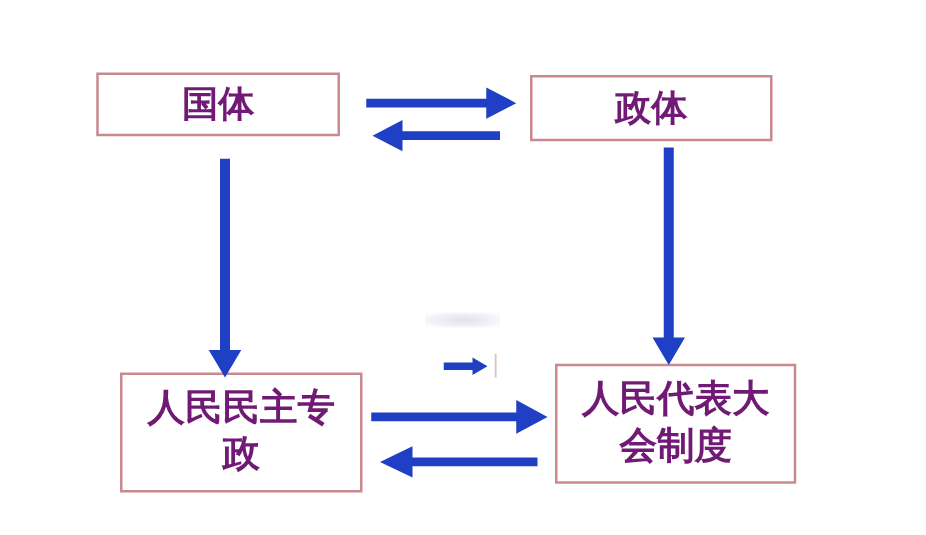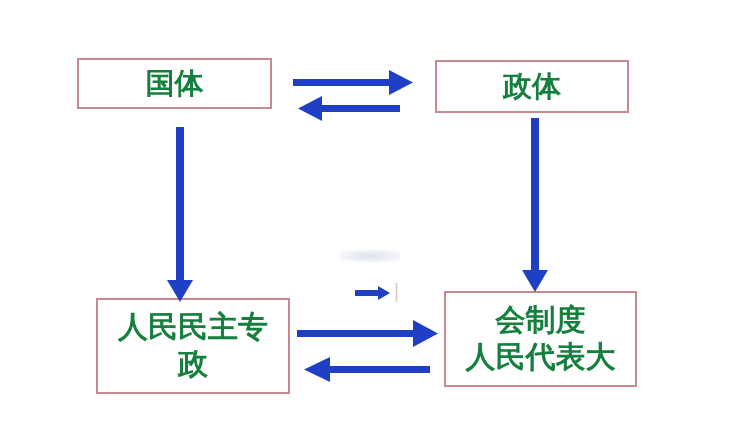--- a/index.html
+++ b/index.html
@@ -1,23 +1,23 @@
 <!DOCTYPE html>
 <html><head>
 <meta charset="utf-8">
 <style>
   html, body { margin: 0; padding: 0; }
   body { width: 741px; height: 428px; background: #ffffff; position: relative; overflow: hidden;
          font-family: "DejaVu Sans", sans-serif; }
   .box { position: absolute; box-sizing: border-box; border: 2px solid #c98a8f; background: #fff;
          display: flex; align-items: center; justify-content: center; text-align: center;
-         color: #15803d; font-weight: bold; line-height: 1.22; }
+         color: #701a75; font-weight: bold; line-height: 1.22; }
   .box span { display: block; }
   #b-guoti { left: 77px; top: 58px; width: 195px; height: 51px; font-size: 29px; }
-  #b-zhengti { left: 435px; top: 60px; width: 194px; height: 53px; font-size: 29px; }
+  #b-zhengti { left: 424px; top: 60px; width: 194px; height: 53px; font-size: 29px; }
   #b-rmmzzz { left: 96px; top: 298px; width: 194px; height: 96px; font-size: 30px; padding: 0 4px; }
   #b-rmdbdh { left: 444px; top: 291px; width: 193px; height: 96px; font-size: 30px; padding: 0 4px; }
   svg.arrows { position: absolute; left: 0; top: 0; width: 741px; height: 428px; pointer-events: none; }
   .haze { position: absolute; left: 340px; top: 250px; width: 60px; height: 12px;
           background: radial-gradient(ellipse, rgba(200,205,225,0.6), rgba(255,255,255,0)); }
 </style>
 </head>
 <body>
 
 <div class="box" id="b-guoti">
@@ -30,22 +30,22 @@
 
 <div class="box" id="b-rmmzzz">
   <div>
     <span>人民民主专</span>
     <span>政</span>
   </div>
 </div>
 
 <div class="box" id="b-rmdbdh">
   <div>
+    <span>人民代表大</span>
     <span>会制度</span>
-    <span>人民代表大</span>
   </div>
 </div>
 
 <div class="haze"></div>
 
 <svg class="arrows" viewBox="0 0 741 428">
   <g fill="#1f3fc4" stroke="none">
 
     <g>
       <rect x="293" y="79" width="98" height="7"></rect>

